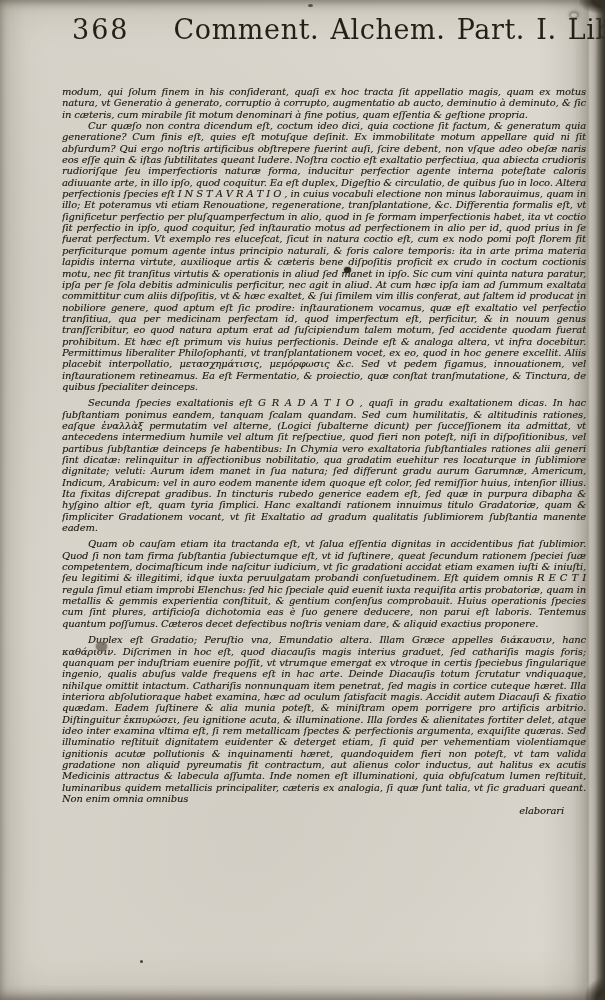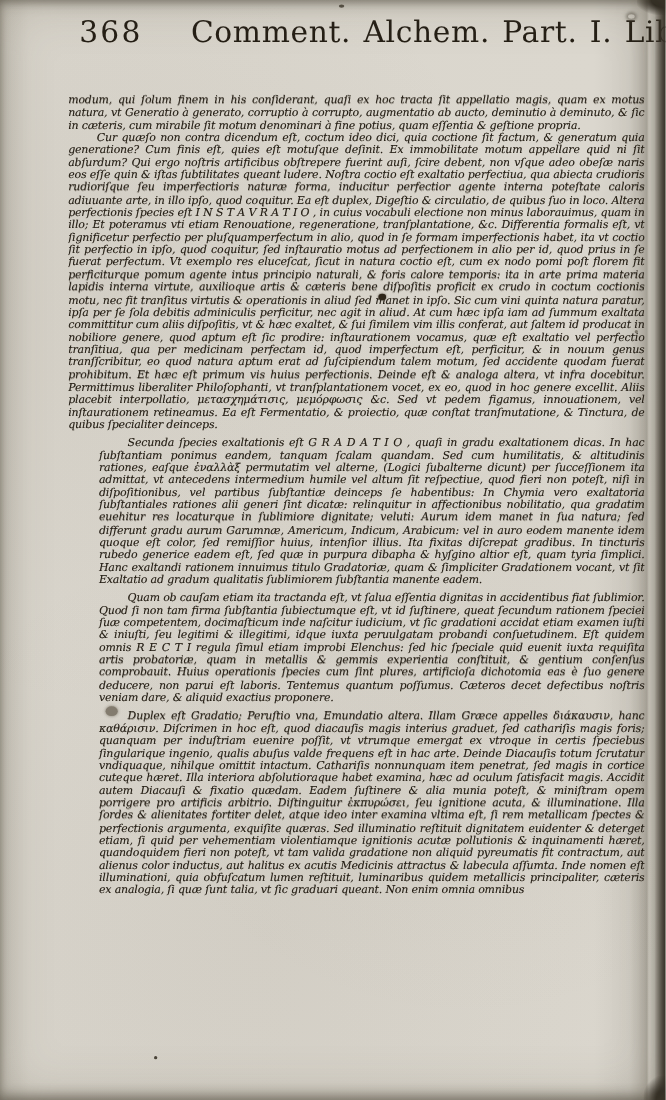--- a/index.html
+++ b/index.html
@@ -47,21 +47,21 @@
   .text-block {
     position: absolute; top: 86px; left: 62px; width: 524px; height: 900px;
     text-align: justify;
     font-size: 9.9px; line-height: 11.35px; letter-spacing: -0.1px;
     text-shadow: 0.2px 0.2px 0.3px rgba(40,32,20,0.45);
     overflow: hidden;
     font-style: italic;
   }
   .para { margin: 0; text-indent: 26px; }
   .para.no-indent { text-indent: 0; }
-  .para.gap { margin-top: 5px; margin-left: 28px; }
+  .para.gap { margin-top: 5px; }
   .catchword-row { text-align: right; padding-right: 22px; margin-top: 1px; }
   .speck { position: absolute; border-radius: 50%; z-index: 3; }
   .speck-a { left: 344px; top: 267px; width: 7px; height: 6px; background: #2e2619; box-shadow: 0 0 2px rgba(46,38,25,0.8); }
   .speck-b { left: 96px;  top: 642px; width: 11px; height: 9px; background: #756d5f; box-shadow: 0 0 3px rgba(100,92,78,0.9); opacity: 0.85; }
   .speck-c { left: 140px; top: 960px; width: 3px; height: 3px; background: #4a443a; }
   .speck-d { left: 308px; top: 4px;  width: 5px; height: 3px; background: #5b554b; }
   .speck-e { left: 577px; top: 300px; width: 3px; height: 3px; background: #6d6759; opacity: 0.8; }
   .speck-f { left: 571px; top: 13px; width: 6px; height: 4px; background: #55504700; box-shadow: 0 0 3px 2px rgba(70,64,54,0.5); }
 </style>
 </head>
@@ -73,20 +73,23 @@
     <span class="folio">368</span>
     <span class="running-title">Comment. Alchem. Part. I. Lib. VI.</span>
   </div>
 
   <div class="text-block">
     <p class="para no-indent">modum, qui ſolum finem in his conſiderant, quaſi ex hoc tracta ſit appellatio magis, quam ex motus natura, vt Generatio à generato, corruptio à corrupto, augmentatio ab aucto, deminutio à deminuto, &amp; ſic in cæteris, cum mirabile ſit motum denominari à fine potius, quam eſſentia &amp; geſtione propria.</p>
     <p class="para">Cur quæſo non contra dicendum eſt, coctum ideo dici, quia coctione ſit factum, &amp; generatum quia generatione? Cum finis eſt, quies eſt motuſque deſinit. Ex immobilitate motum appellare quid ni ſit abſurdum? Qui ergo noſtris artificibus obſtrepere fuerint auſi, ſcire debent, non vſque adeo obeſæ naris eos eſſe quin &amp; iſtas ſubtilitates queant ludere. Noſtra coctio eſt exaltatio perfectiua, qua abiecta crudioris rudioriſque ſeu imperfectioris naturæ forma, inducitur perfectior agente interna poteſtate caloris adiuuante arte, in illo ipſo, quod coquitur. Ea eſt duplex, Digeſtio &amp; circulatio, de quibus ſuo in loco. Altera perfectionis ſpecies eſt I N S T A V R A T I O , in cuius vocabuli electione non minus laborauimus, quam in illo; Et poteramus vti etiam Renouatione, regeneratione, tranſplantatione, &amp;c. Differentia formalis eſt, vt ſignificetur perfectio per pluſquamperfectum in alio, quod in ſe formam imperfectionis habet, ita vt coctio ſit perfectio in ipſo, quod coquitur, ſed inſtauratio motus ad perfectionem in alio per id, quod prius in ſe fuerat perfectum. Vt exemplo res eluceſcat, ſicut in natura coctio eſt, cum ex nodo pomi poſt florem fit perficiturque pomum agente intus principio naturali, &amp; foris calore temporis: ita in arte prima materia lapidis interna virtute, auxilioque artis &amp; cæteris bene diſpoſitis proficit ex crudo in coctum coctionis motu, nec fit tranſitus virtutis &amp; operationis in aliud ſed manet in ipſo. Sic cum vini quinta natura paratur, ipſa per ſe ſola debitis adminiculis perficitur, nec agit in aliud. At cum hæc ipſa iam ad ſummum exaltata committitur cum aliis diſpoſitis, vt &amp; hæc exaltet, &amp; ſui ſimilem vim illis conferat, aut ſaltem id producat in nobiliore genere, quod aptum eſt ſic prodire: inſtaurationem vocamus, quæ eſt exaltatio vel perfectio tranſitiua, qua per medicinam perfectam id, quod imperfectum eſt, perficitur, &amp; in nouum genus tranſſcribitur, eo quod natura aptum erat ad ſuſcipiendum talem motum, ſed accidente quodam fuerat prohibitum. Et hæc eſt primum vis huius perfectionis. Deinde eſt &amp; analoga altera, vt infra docebitur. Permittimus liberaliter Philoſophanti, vt tranſplantationem vocet, ex eo, quod in hoc genere excellit. Aliis placebit interpollatio, μετασχημάτισις, μεμόρφωσις &amp;c. Sed vt pedem figamus, innouationem, vel inſtaurationem retineamus. Ea eſt Fermentatio, &amp; proiectio, quæ conſtat tranſmutatione, &amp; Tinctura, de quibus ſpecialiter deinceps.</p>
     <p class="para gap">Secunda ſpecies exaltationis eſt G R A D A T I O , quaſi in gradu exaltationem dicas. In hac ſubſtantiam ponimus eandem, tanquam ſcalam quandam. Sed cum humilitatis, &amp; altitudinis rationes, eaſque ἐναλλὰξ permutatim vel alterne, (Logici ſubalterne dicunt) per ſucceſſionem ita admittat, vt antecedens intermedium humile vel altum ſit reſpectiue, quod fieri non poteſt, niſi in diſpoſitionibus, vel partibus ſubſtantiæ deinceps ſe habentibus: In Chymia vero exaltatoria ſubſtantiales rationes alii generi ſint dicatæ: relinquitur in affectionibus nobilitatio, qua gradatim euehitur res locaturque in ſublimiore dignitate; veluti: Aurum idem manet in ſua natura; ſed differunt gradu aurum Garumnæ, Americum, Indicum, Arabicum: vel in auro eodem manente idem quoque eſt color, ſed remiſſior huius, intenſior illius. Ita fixitas diſcrepat gradibus. In tincturis rubedo generice eadem eſt, ſed quæ in purpura dibapha &amp; hyſgino altior eſt, quam tyria ſimplici. Hanc exaltandi rationem innuimus titulo Gradatoriæ, quam &amp; ſimpliciter Gradationem vocant, vt ſit Exaltatio ad gradum qualitatis ſublimiorem ſubſtantia manente eadem.</p>
     <p class="para gap">Quam ob cauſam etiam ita tractanda eſt, vt ſalua eſſentia dignitas in accidentibus fiat ſublimior. Quod ſi non tam firma ſubſtantia ſubiectumque eſt, vt id ſuſtinere, queat ſecundum rationem ſpeciei ſuæ competentem, docimaſticum inde naſcitur iudicium, vt ſic gradationi accidat etiam examen iuſti &amp; iniuſti, ſeu legitimi &amp; illegitimi, idque iuxta peruulgatam probandi conſuetudinem. Eſt quidem omnis R E C T I regula ſimul etiam improbi Elenchus: ſed hic ſpeciale quid euenit iuxta requiſita artis probatoriæ, quam in metallis &amp; gemmis experientia conſtituit, &amp; gentium conſenſus comprobauit. Huius operationis ſpecies cum ſint plures, artificioſa dichotomia eas è ſuo genere deducere, non parui eſt laboris. Tentemus quantum poſſumus. Cæteros decet defectibus noſtris veniam dare, &amp; aliquid exactius proponere.</p>
     <p class="para gap">Duplex eſt Gradatio; Peruſtio vna, Emundatio altera. Illam Græce appelles διάκαυσιν, hanc καθάρισιν. Diſcrimen in hoc eſt, quod diacauſis magis interius graduet, ſed cathariſis magis foris; quanquam per induſtriam euenire poſſit, vt vtrumque emergat ex vtroque in certis ſpeciebus ſingularique ingenio, qualis abuſus valde frequens eſt in hac arte. Deinde Diacauſis totum ſcrutatur vndiquaque, nihilque omittit intactum. Cathariſis nonnunquam item penetrat, ſed magis in cortice cuteque hæret. Illa interiora abſolutioraque habet examina, hæc ad oculum ſatisfacit magis. Accidit autem Diacauſi &amp; fixatio quædam. Eadem ſuſtinere &amp; alia munia poteſt, &amp; miniſtram opem porrigere pro artificis arbitrio. Diſtinguitur ἐκπυρώσει, ſeu ignitione acuta, &amp; illuminatione. Illa ſordes &amp; alienitates fortiter delet, atque ideo inter examina vltima eſt, ſi rem metallicam ſpectes &amp; perfectionis argumenta, exquiſite quæras. Sed illuminatio reſtituit dignitatem euidenter &amp; deterget etiam, ſi quid per vehementiam violentiamque ignitionis acutæ pollutionis &amp; inquinamenti hæret, quandoquidem fieri non poteſt, vt tam valida gradatione non aliquid pyreumatis fit contractum, aut alienus color inductus, aut halitus ex acutis Medicinis attractus &amp; labecula aſſumta. Inde nomen eſt illuminationi, quia obfuſcatum lumen reſtituit, luminaribus quidem metallicis principaliter, cæteris ex analogia, ſi quæ ſunt talia, vt ſic graduari queant. Non enim omnia omnibus</p>
+    <div class="catchword-row">
+      <span>elaborari</span>
+    </div>
   </div>
 
   <span class="speck speck-a"></span>
   <span class="speck speck-b"></span>
   <span class="speck speck-c"></span>
   <span class="speck speck-d"></span>
   <span class="speck speck-e"></span>
   <span class="speck speck-f"></span>
 
   <div class="edge-right"></div>

